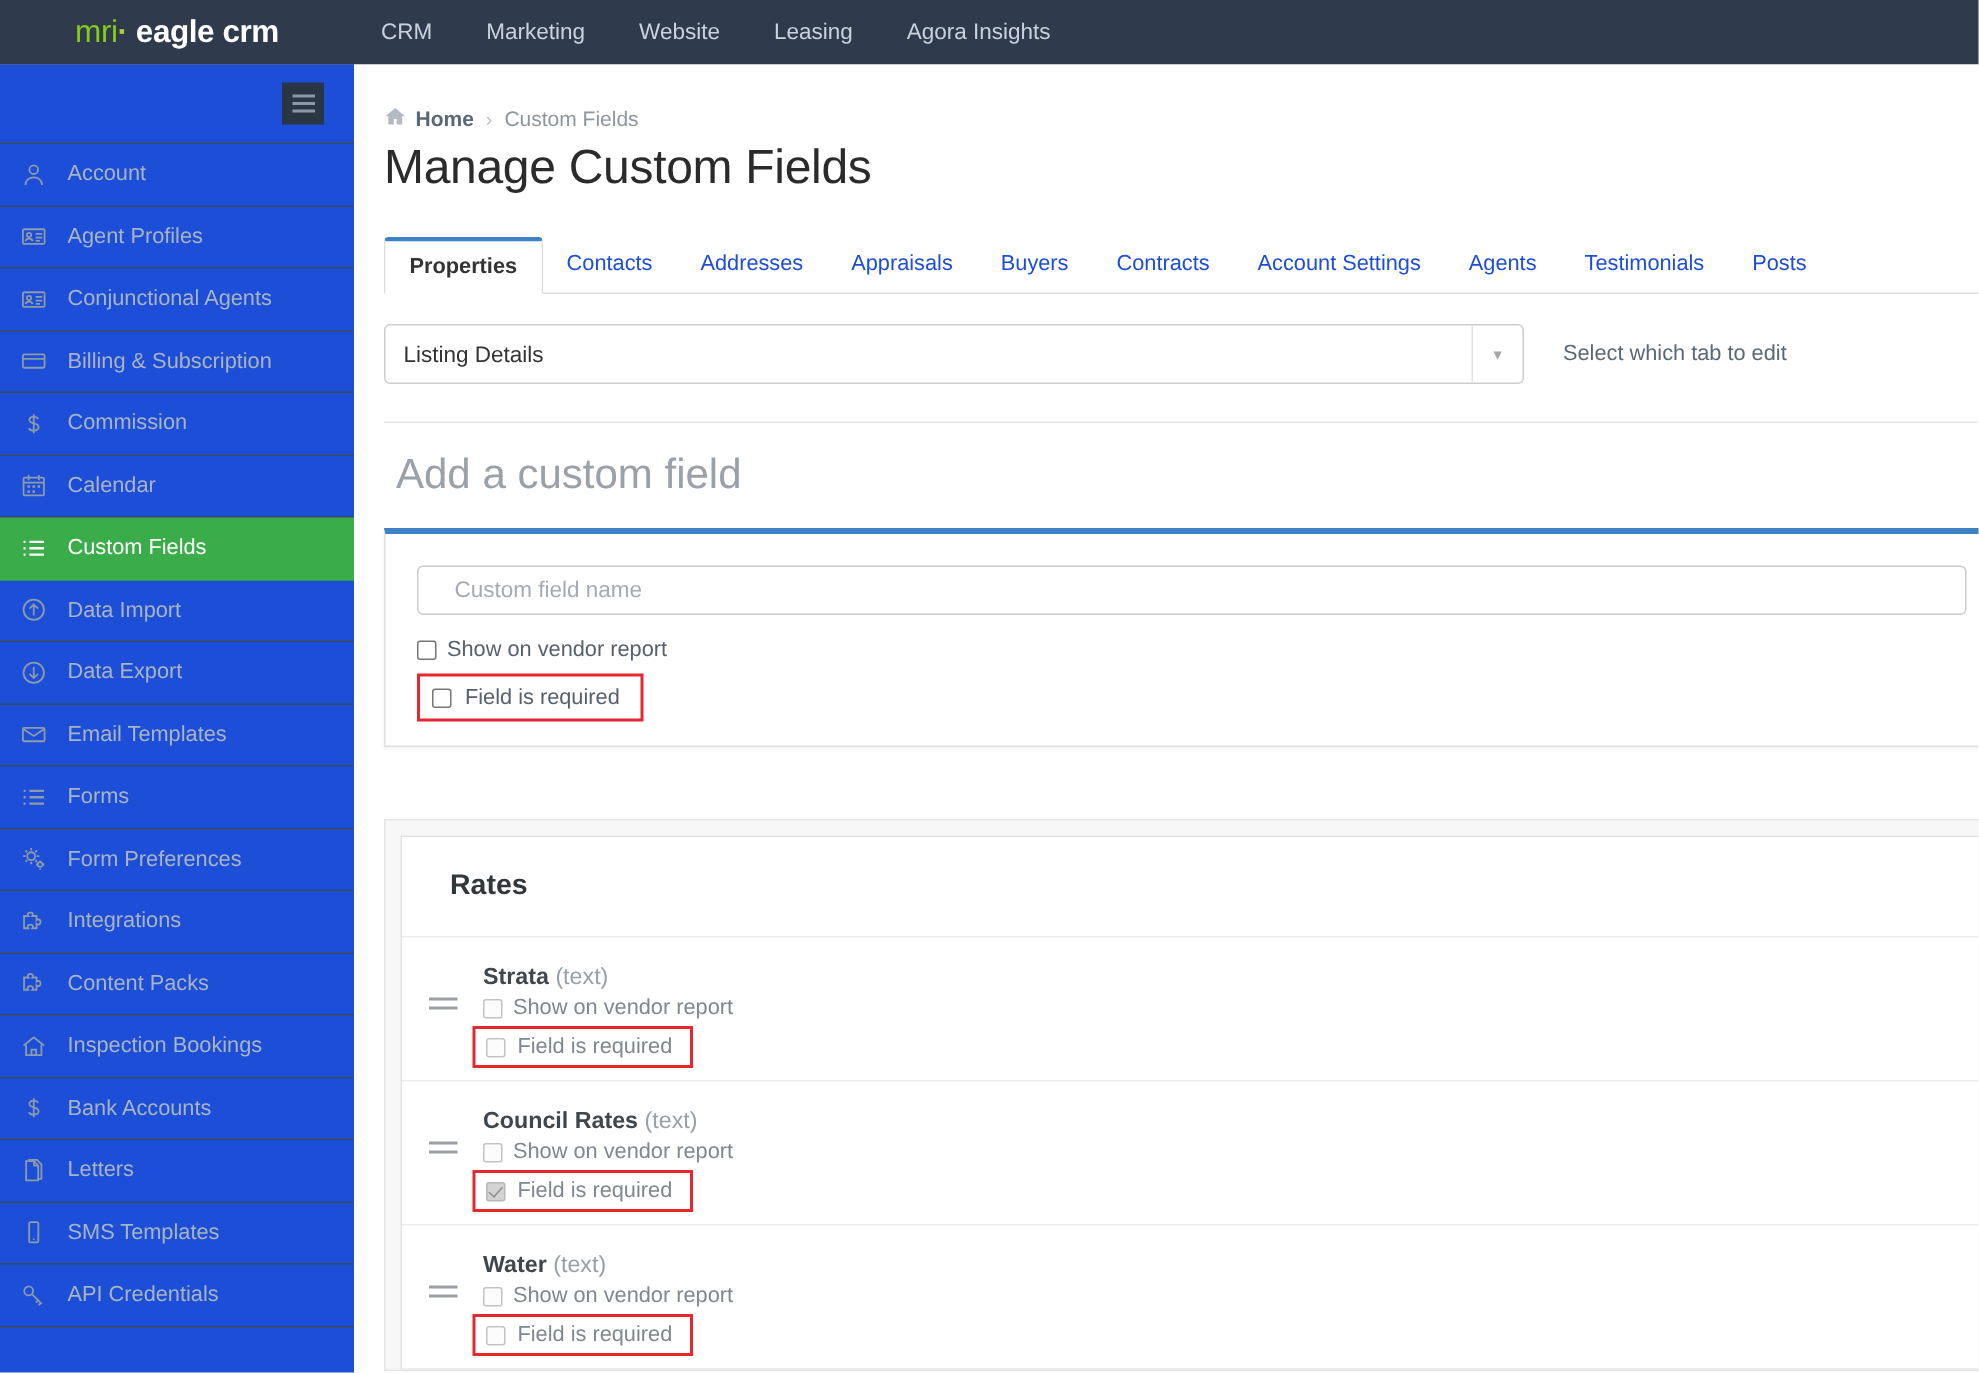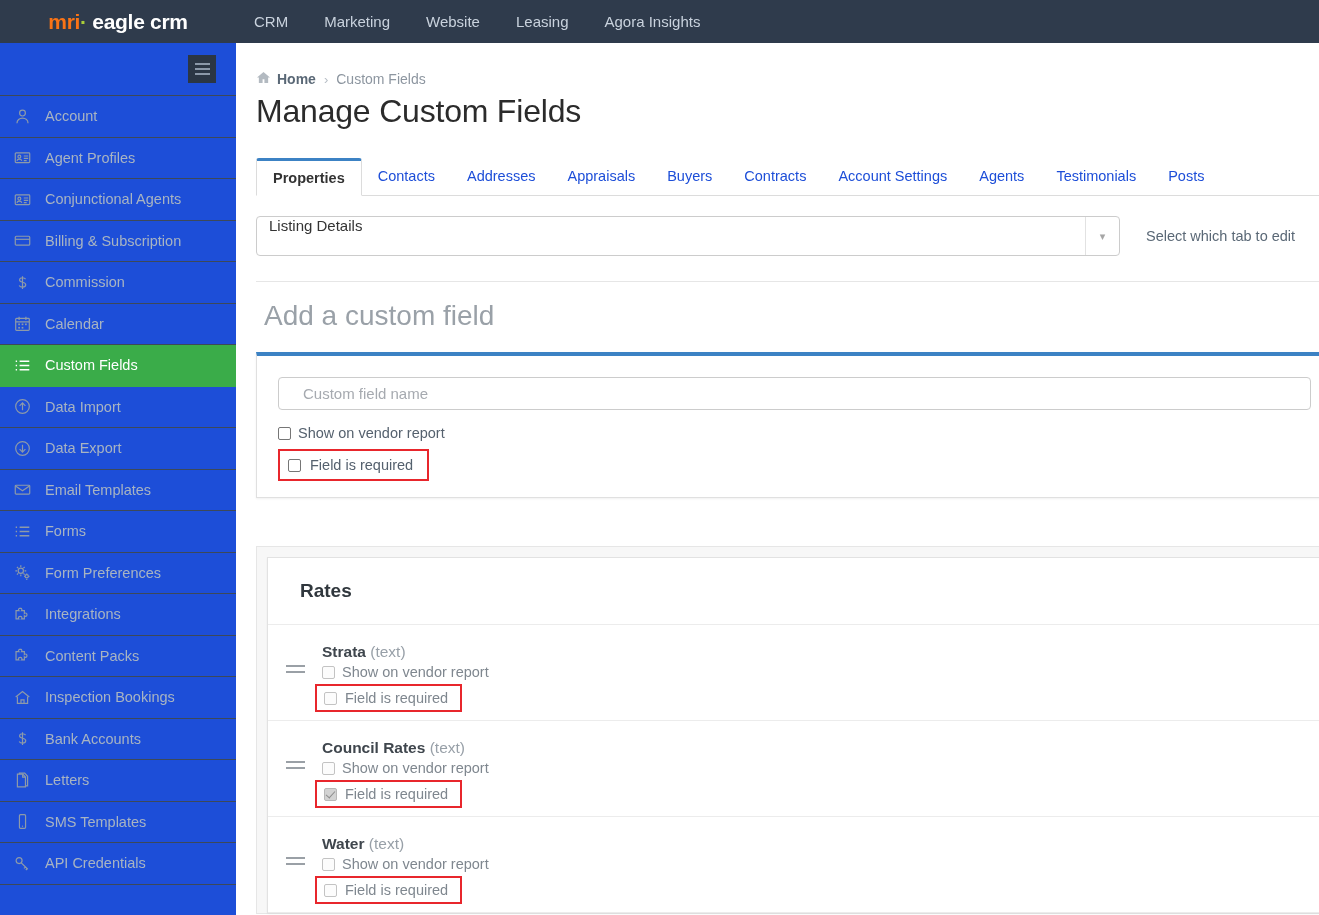--- a/index.html
+++ b/index.html
@@ -16,21 +16,21 @@
     width: 1319px; height: 43px;
     background: #2f3b4c;
     display: flex; align-items: center;
   }
   #brand {
     width: 236px; height: 43px;
     display: flex; align-items: center; justify-content: center;
     background: #2f3b4c;
   }
   .logo-txt { color: #ffffff; font-size: 21px; font-weight: bold; letter-spacing: -0.3px; }
-  .logo-mri { color: #f97316; font-weight: 700; }
+  .logo-mri { color: #84cc16; font-weight: 400; }
   .logo-dot { color: #aace39; }
   #topnav { display: flex; align-items: center; height: 43px; }
   .topnav-item {
     color: #c9d2dd; font-size: 15px;
     padding: 0 18px; line-height: 43px;
     cursor: pointer; white-space: nowrap;
   }
 
   
   #sidebar {
@@ -106,23 +106,23 @@
     border-radius: 3px 3px 0 0;
     line-height: 34px;
   }
 
   
   #select-row {
     margin: 20px 0 0 20px; display: flex; align-items: center;
     width: 1063px;
   }
   #tab-select {
-    width: 864px; height: 40px;
+    width: 760px; height: 40px;
     border: 1px solid #ccc; border-radius: 4px;
-    display: flex; align-items: flex-start; justify-content: space-between;
+    display: flex; align-items: center; justify-content: space-between;
     padding: 0 0 0 12px; background: #fff; cursor: pointer;
   }
   #tab-select .sel-val { font-size: 15px; color: #333; }
   .sel-caret {
     width: 34px; height: 38px; border-left: 1px solid #e2e2e2;
     display: flex; align-items: center; justify-content: center;
     color: #a6a6a6; font-size: 11px;
   }
   #select-hint { margin-left: 26px; font-size: 14.5px; color: #5a6876; text-align: center; }
 

